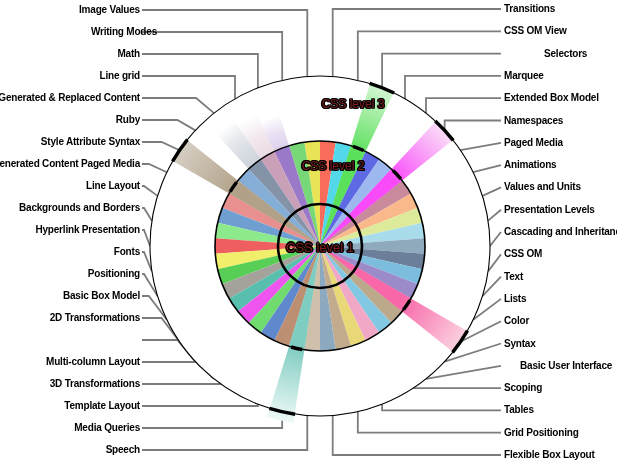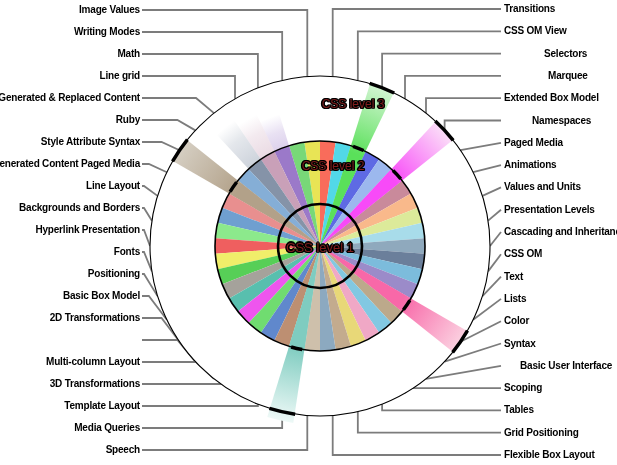--- a/index.html
+++ b/index.html
@@ -181,21 +181,21 @@
         <path d="M435.2715680708631,121.05014768122224 A170,170 0 0 1 453.2147228386166,140.38826950082404"></path>
         <path d="M392.99560551096533,170.52390063014963 A105,105 0 0 1 400.7200216876166,178.84884141914824"></path>
         <path d="M467.46743525472755,330.57751201940584 A170,170 0 0 1 452.6068879828465,352.37393129665185"></path>
         <path d="M409.82680604726875,300.37044155923655 A105,105 0 0 1 403.42943316459696,309.7536640659504"></path>
       </g>
     </svg>
   <div id="lvl1" class="center-lbl" style="left: 320px; top: 247px;">CSS level 1</div>
   <div id="lvl2" class="center-lbl" style="left: 333px; top: 166px;">CSS level 2</div>
   <div id="lvl3" class="center-lbl" style="left: 353px; top: 104px;">CSS level 3</div>
 <div class="lbl left" style="top: 4px; right: 477px;">Image Values</div>
-    <div class="lbl left" style="top: 26px; right: 477px;">Writing Modes</div>
+    <div class="lbl left" style="top: 26px; right: 460px;">Writing Modes</div>
     <div class="lbl left" style="top: 48px; right: 477px;">Math</div>
     <div class="lbl left" style="top: 70px; right: 477px;">Line grid</div>
     <div class="lbl left" style="top: 92px; right: 477px;">Generated &amp; Replaced Content</div>
     <div class="lbl left" style="top: 114px; right: 477px;">Ruby</div>
     <div class="lbl left" style="top: 136px; right: 477px;">Style Attribute Syntax</div>
     <div class="lbl left" style="top: 158px; right: 477px;">Generated Content Paged Media</div>
     <div class="lbl left" style="top: 180px; right: 477px;">Line Layout</div>
     <div class="lbl left" style="top: 224px; right: 477px;">Hyperlink Presentation</div>
     <div class="lbl left" style="top: 202px; right: 477px;">Backgrounds and Borders</div>
     <div class="lbl left" style="top: 246px; right: 477px;">Fonts</div>
@@ -203,23 +203,23 @@
     <div class="lbl left" style="top: 290px; right: 477px;">Basic Box Model</div>
     <div class="lbl left" style="top: 312px; right: 477px;">2D Transformations</div>
     <div class="lbl left" style="top: 356px; right: 477px;">Multi-column Layout</div>
     <div class="lbl left" style="top: 378px; right: 477px;">3D Transformations</div>
     <div class="lbl left" style="top: 400px; right: 477px;">Template Layout</div>
     <div class="lbl left" style="top: 422px; right: 477px;">Media Queries</div>
     <div class="lbl left" style="top: 444px; right: 477px;">Speech</div>
     <div class="lbl right" style="top: 3px; left: 504px;">Transitions</div>
     <div class="lbl right" style="top: 25.3px; left: 504px;">CSS OM View</div>
     <div class="lbl right" style="top: 47.6px; left: 504px; padding-left: 40px;">Selectors</div>
-    <div class="lbl right" style="top: 69.9px; left: 504px; margin-left: 44px;">Marquee</div>
+    <div class="lbl right" style="top: 69.9px; left: 504px;">Marquee</div>
     <div class="lbl right" style="top: 92.2px; left: 504px;">Extended Box Model</div>
-    <div class="lbl right" style="top: 114.5px; left: 532px; text-align: right;">Namespaces</div>
+    <div class="lbl right" style="top: 114.5px; left: 504px; text-align: right;">Namespaces</div>
     <div class="lbl right" style="top: 136.8px; left: 504px;">Paged Media</div>
     <div class="lbl right" style="top: 159.1px; left: 504px;">Animations</div>
     <div class="lbl right" style="top: 181.4px; left: 504px;">Values and Units</div>
     <div class="lbl right" style="top: 203.7px; left: 504px;">Presentation Levels</div>
     <div class="lbl right" style="top: 226px; left: 504px;">Cascading and Inheritance</div>
     <div class="lbl right" style="top: 248.3px; left: 504px;">CSS OM</div>
     <div class="lbl right" style="top: 270.6px; left: 504px;">Text</div>
     <div class="lbl right" style="top: 292.9px; left: 504px;">Lists</div>
     <div class="lbl right" style="top: 315.2px; left: 504px;">Color</div>
     <div class="lbl right" style="top: 337.5px; left: 504px;">Syntax</div>

